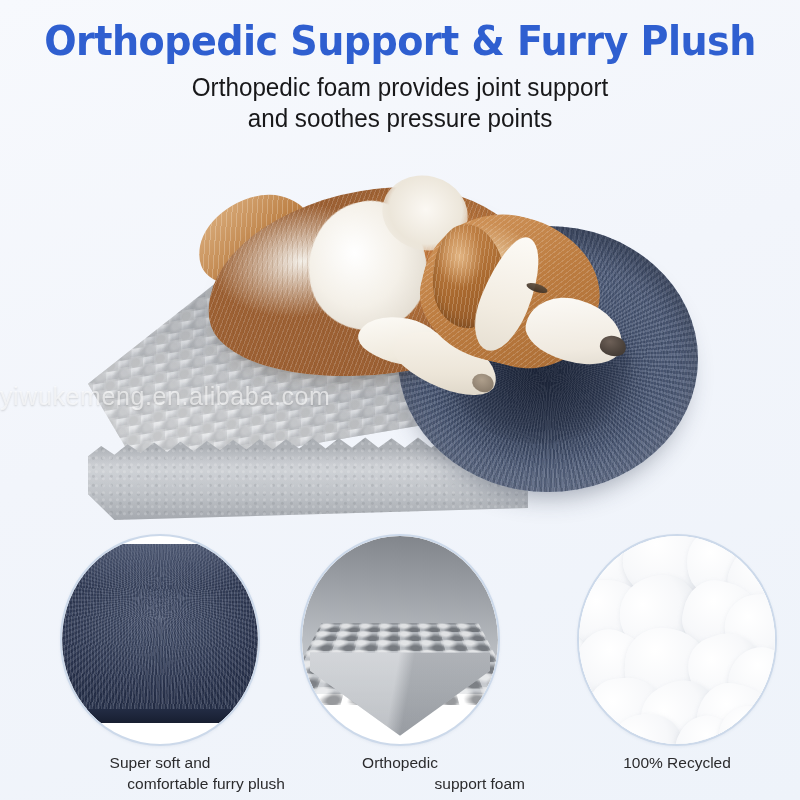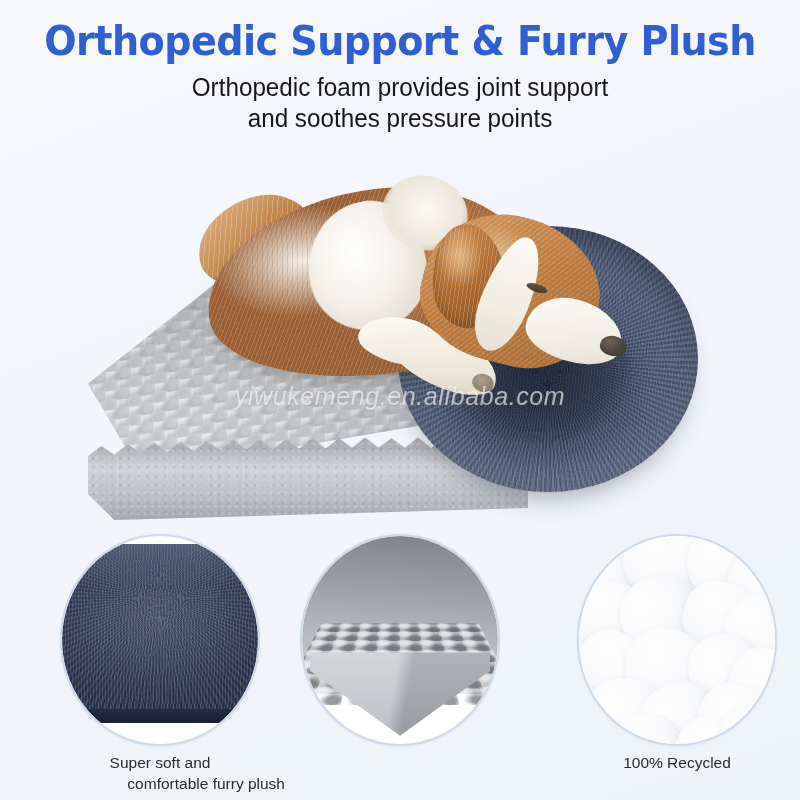--- a/index.html
+++ b/index.html
@@ -229,25 +229,25 @@
     background:linear-gradient(150deg,#e0b688 0%,#bd8146 55%,#a06429 100%);
     transform:rotate(-18deg);
   }
   .dog-tail-fur{
     position:absolute;inset:0;border-radius:inherit;
     background-image:repeating-linear-gradient(112deg, rgba(255,252,245,.24) 0 1px, rgba(255,252,245,0) 1px 5px);
   }
 
   
   #watermark{
-    position:absolute;left:0;top:232px;width:800px;text-align:center;
+    position:absolute;left:0;top:232px;width:800px;text-align:left;
     font-size:25px;letter-spacing:.6px;font-weight:400;
     color:rgba(255,255,255,.62);
     text-shadow:0 1px 2px rgba(90,90,90,.22);
-    white-space:nowrap;pointer-events:none;font-style:italic;
+    white-space:nowrap;pointer-events:none;
   }
 
   
   #features{position:absolute;left:0;top:528px;width:800px;height:272px;}
   .feat{position:absolute;top:0;width:250px;text-align:center;}
   .feat.f0{left:35px;text-decoration:underline;}
   .feat.f1{left:275px;}
   .feat.f2{left:552px;}
   .circle{
     position:relative;margin:6px auto 0;width:196px;height:208px;
@@ -394,20 +394,24 @@
         <span class="l2">comfortable furry plush</span>
       </div>
     </div>
 
     <div class="feat f1">
       <div class="circle">
         <div class="inner">
           <div class="foam-img"></div>
           <div class="foam-corner"></div>
         </div>
+      </div>
+      <div class="cap">
+        <span>Orthopedic</span>
+        <span class="l2">support foam</span>
       </div>
     </div>
 
     <div class="feat f2">
       <div class="circle">
         <div class="inner">
           <div class="fill-img" id="fill-img">
               <div class="puff" style="left: -6px; top: -10px; width: 78px; height: 72px; border-radius: 44% 52% 48% 50% / 52% 46% 54% 48%; transform: rotate(-30deg);"></div>
               <div class="puff" style="left: 44px; top: -14px; width: 86px; height: 78px; border-radius: 51% 57% 51% 61% / 61% 50% 60% 56%; transform: rotate(7deg);"></div>
               <div class="puff" style="left: 108px; top: -8px; width: 74px; height: 70px; border-radius: 44% 62% 54% 60% / 60% 54% 56% 52%; transform: rotate(-16deg);"></div>

